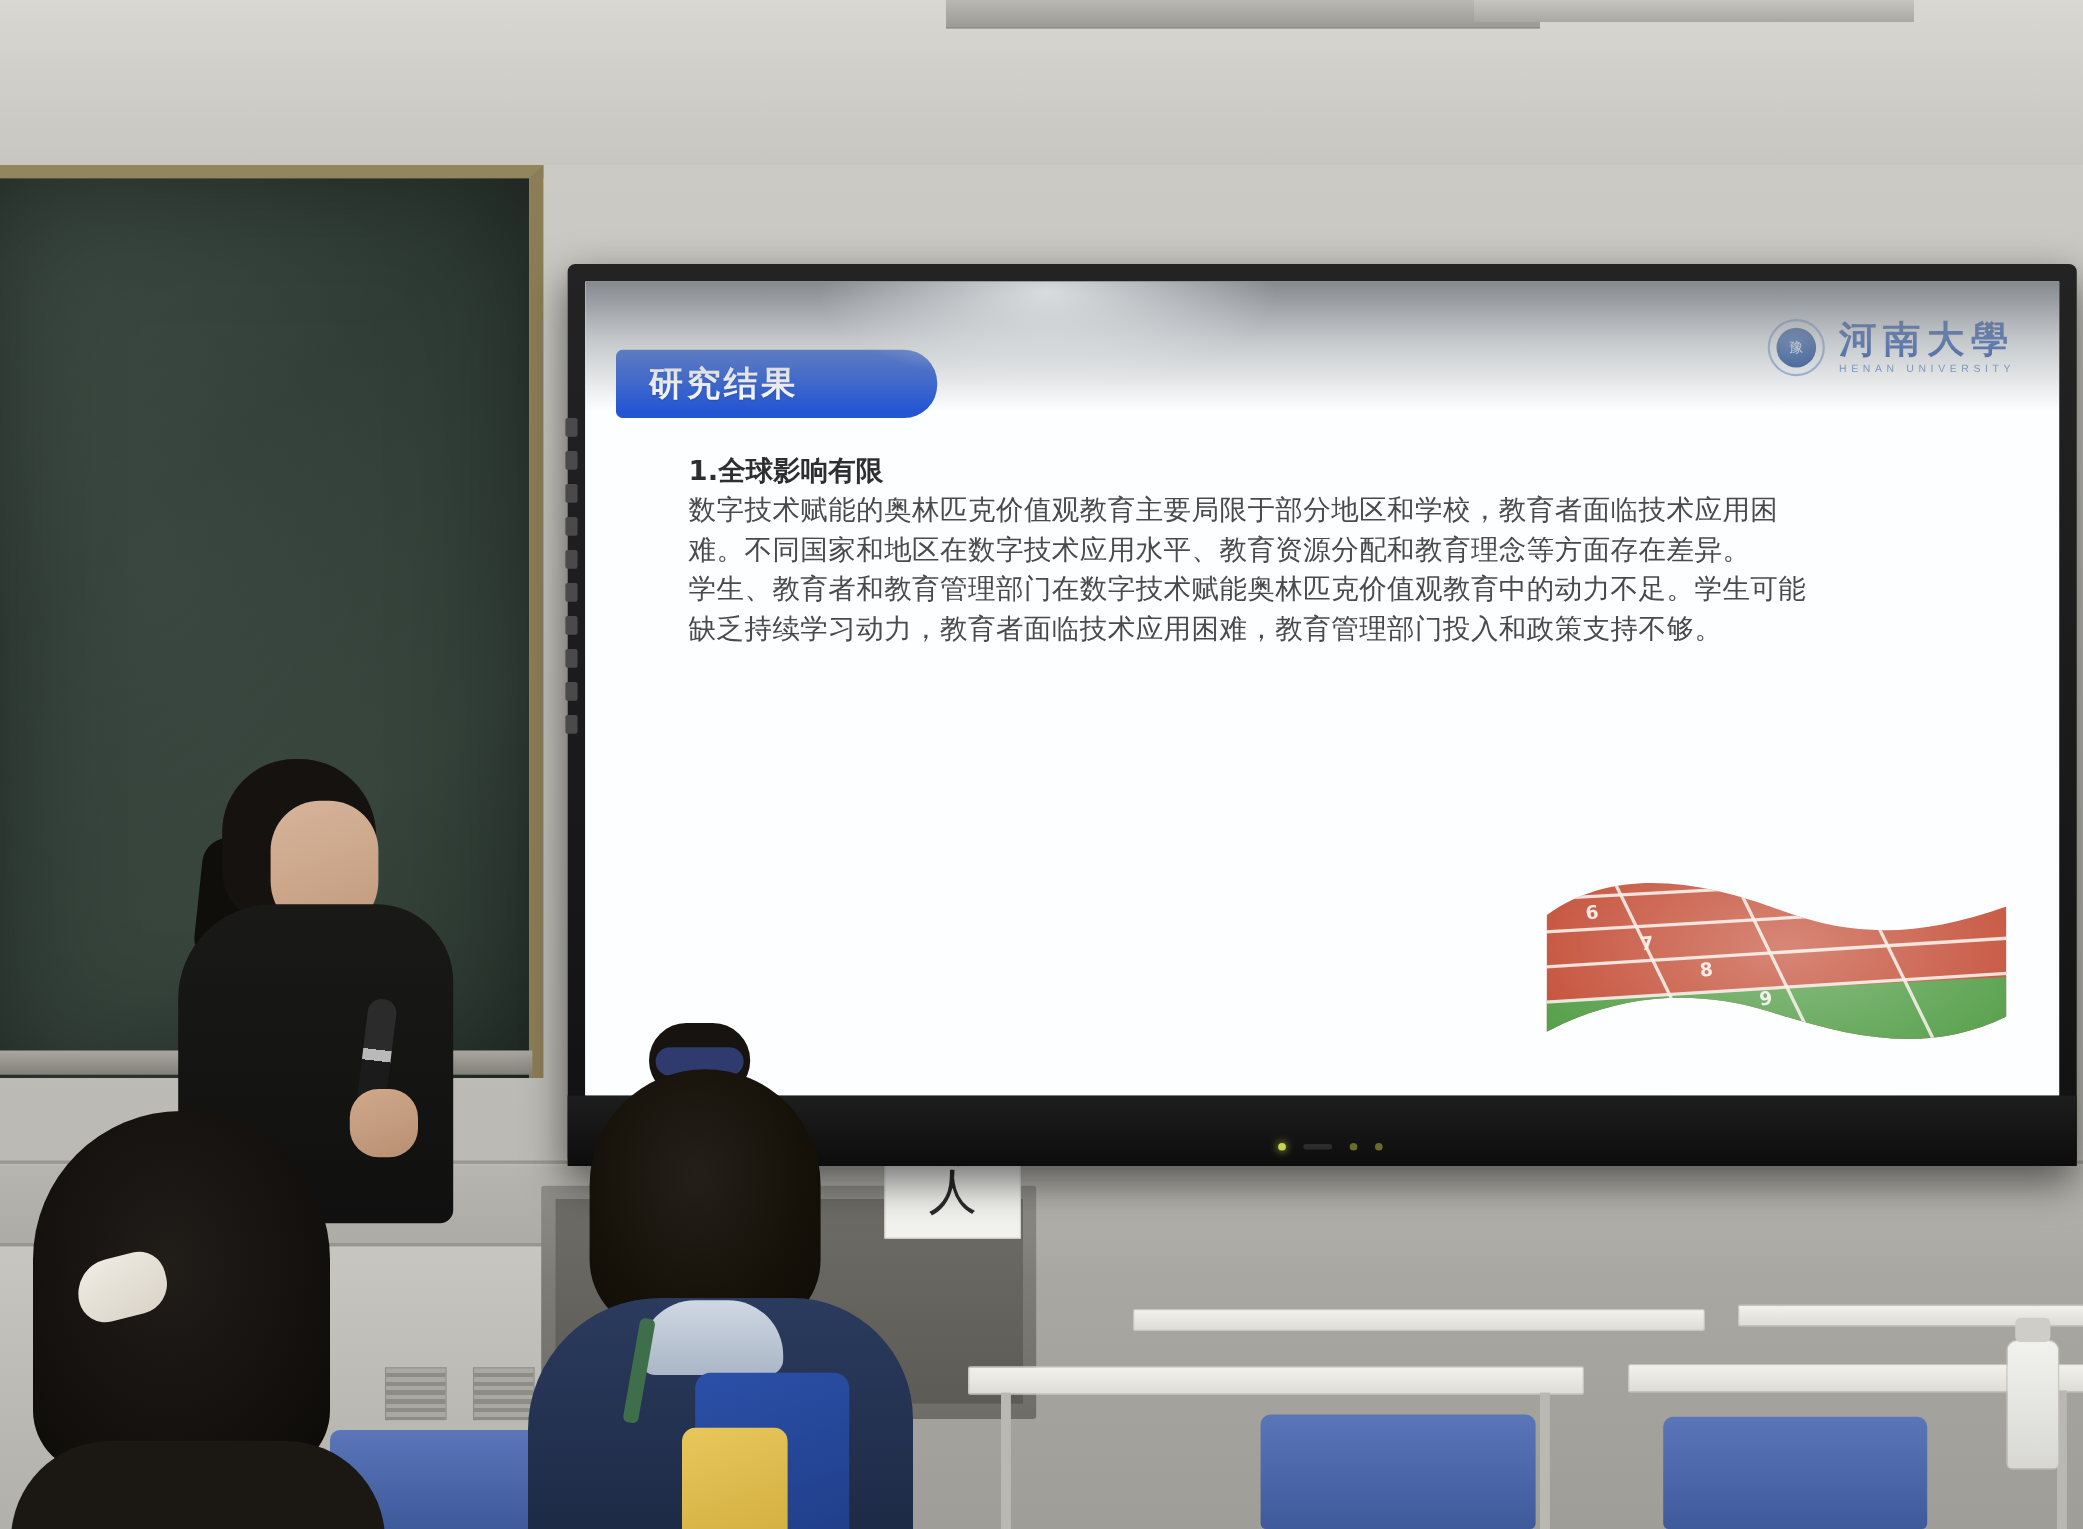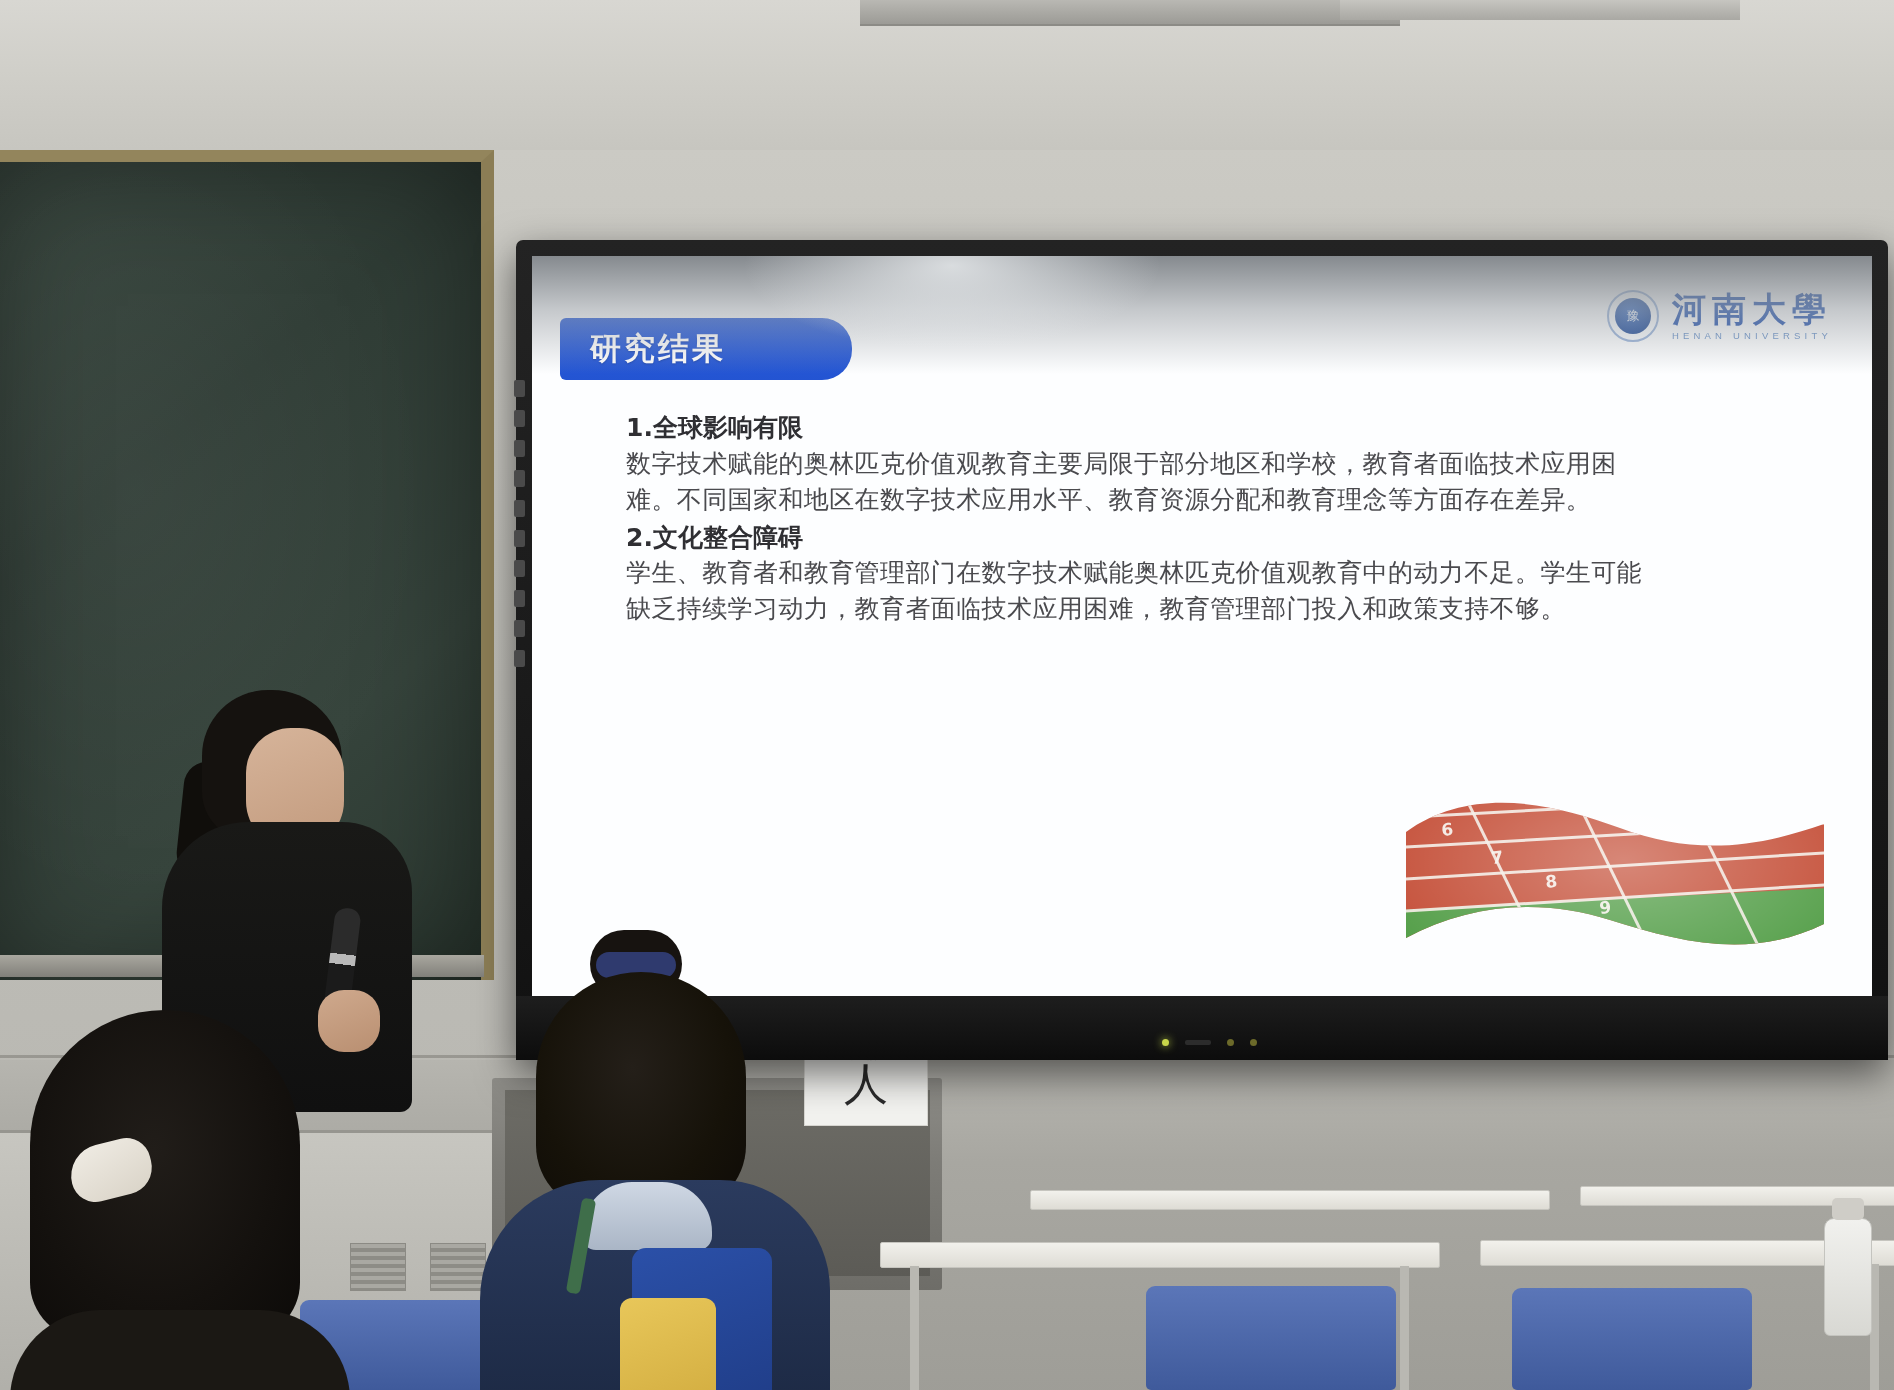--- a/index.html
+++ b/index.html
@@ -372,21 +372,20 @@
           </div>
           <div class="logo-wordmark">
             <div class="logo-cn">河南大學</div>
             <div class="logo-en">HENAN UNIVERSITY</div>
           </div>
         </div>
 
         <div class="slide-body">
           <div class="sec-head">1.全球影响有限</div>
           <div class="sec-body">数字技术赋能的奥林匹克价值观教育主要局限于部分地区和学校，教育者面临技术应用困难。不同国家和地区在数字技术应用水平、教育资源分配和教育理念等方面存在差异。</div>
-          <div class="sec-head">2.文化整合障碍</div>
           <div class="sec-body">学生、教育者和教育管理部门在数字技术赋能奥林匹克价值观教育中的动力不足。学生可能缺乏持续学习动力，教育者面临技术应用困难，教育管理部门投入和政策支持不够。</div>
         </div>
 
         <div class="track-art">
           <svg class="track-svg" viewBox="0 0 430 178" preserveAspectRatio="none">
             <defs>
               <clipPath id="wave">
                 <path d="M6,40 C70,-6 150,10 220,36 C290,62 350,58 424,32 L424,132 C350,168 280,150 210,128 C140,106 70,112 6,146 Z"></path>
               </clipPath>
             </defs>

